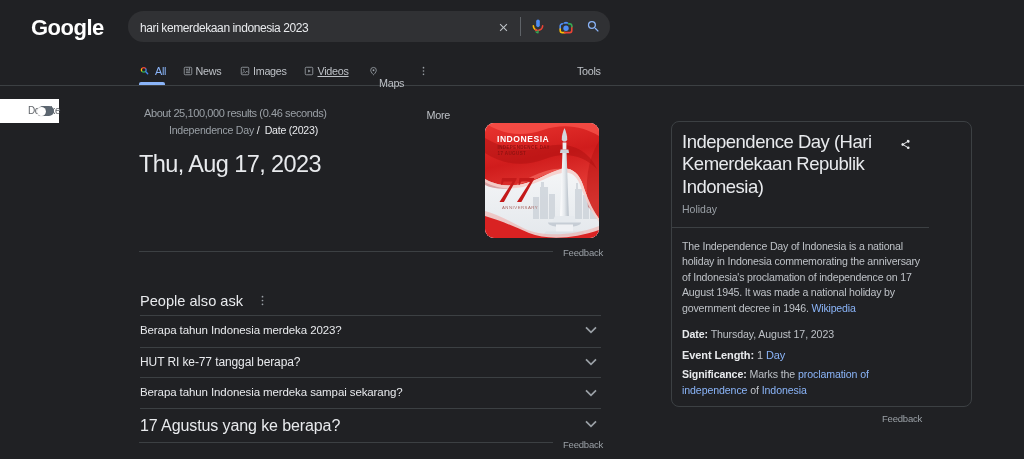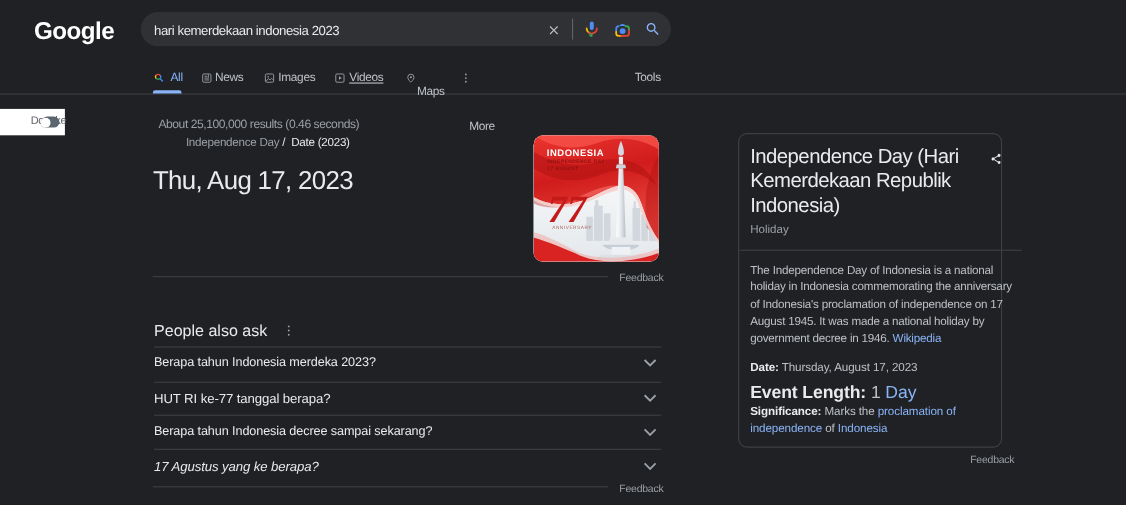--- a/index.html
+++ b/index.html
@@ -187,39 +187,39 @@
   <div class="abs" style="left:140px; top:323.7px; font-size:11.5px; letter-spacing:-0.1px; color:#e8eaed;">Berapa tahun Indonesia merdeka 2023?</div>
   <svg class="abs" style="left:585px; top:326px;" width="12" height="8" viewBox="0 0 12 8" fill="none" stroke="#9aa0a6" stroke-width="1.7">
       <path d="M1 1.3l5 5 5-5"></path>
     </svg>
   <div class="abs" style="left:140px; top:346.5px; width:461px; height:1px; background:#3c4043;"></div>
   <div class="abs" style="left:140px; top:355.3px; font-size:12px; letter-spacing:-0.1px; color:#e8eaed;">HUT RI ke-77 tanggal berapa?</div>
   <svg class="abs" style="left:585px; top:358px;" width="12" height="8" viewBox="0 0 12 8" fill="none" stroke="#9aa0a6" stroke-width="1.7">
       <path d="M1 1.3l5 5 5-5"></path>
     </svg>
   <div class="abs" style="left:140px; top:377px; width:461px; height:1px; background:#3c4043;"></div>
-  <div class="abs" style="left:140px; top:385.7px; font-size:11.5px; letter-spacing:-0.1px; color:#e8eaed;">Berapa tahun Indonesia decree sampai sekarang?</div>
+  <div class="abs" style="left:140px; top:385.7px; font-size:11.5px; letter-spacing:-0.1px; color:#e8eaed;">Berapa tahun Indonesia merdeka sampai sekarang?</div>
   <svg class="abs" style="left:585px; top:388.5px;" width="12" height="8" viewBox="0 0 12 8" fill="none" stroke="#9aa0a6" stroke-width="1.7">
       <path d="M1 1.3l5 5 5-5"></path>
     </svg>
   <div class="abs" style="left:140px; top:408px; width:461px; height:1px; background:#3c4043;"></div>
-  <div class="abs" style="left:140px; top:416.6px; font-size:12px; letter-spacing:-0.1px; color:#e8eaed;font-style:italic;">17 Agustus yang ke berapa?</div>
+  <div class="abs" style="left:140px; top:416.6px; font-size:16px; letter-spacing:-0.1px; color:#e8eaed;">17 Agustus yang ke berapa?</div>
   <svg class="abs" style="left:585px; top:419.5px;" width="12" height="8" viewBox="0 0 12 8" fill="none" stroke="#9aa0a6" stroke-width="1.7">
       <path d="M1 1.3l5 5 5-5"></path>
     </svg>
   <div class="abs" style="left:139px; top:442px; width:414px; height:1px; background:#3c4043;"></div>
   <div class="abs" style="left:563px; top:438.5px; font-size:9.5px; letter-spacing:-0.2px; color:#9aa0a6;">Feedback</div>
 
-  <div class="abs" style="left:671px; top:121px; width:240px; height:286px; border:1px solid #3c4043; border-radius:8px;">
+  <div class="abs" style="left:671px; top:121px; width:301px; height:286px; border:1px solid #3c4043; border-radius:8px;">
     <div class="abs" style="left:10px; top:9px; width:230px; font-size:18.5px; letter-spacing:-0.5px; line-height:22.4px; color:#e8eaed;">Independence Day (Hari<br>Kemerdekaan Republik<br>Indonesia)</div>
     <svg class="abs" style="left:228px; top:17px;" width="11" height="11" viewBox="0 0 24 24" fill="#e8eaed">
         <path d="M18 16.1a2.9 2.9 0 0 0-1.96.77l-7.12-4.15c.05-.23.08-.47.08-.72s-.03-.49-.08-.72l7.05-4.11A2.99 2.99 0 1 0 15 5c0 .24.04.47.09.7L8.04 9.81a3 3 0 1 0 0 4.38l7.12 4.16c-.05.21-.08.43-.08.65a2.92 2.92 0 1 0 2.92-2.9z"></path>
       </svg>
     <div class="abs" style="left:10px; top:81px; font-size:10.5px; color:#9aa0a6;">Holiday</div>
     <div class="abs" style="left:0; top:104.6px; width:257px; height:1px; background:#3c4043;"></div>
     <div class="abs" style="left:10px; top:116.7px; width:245px; font-size:10.6px; letter-spacing:-0.2px; line-height:15.6px; color:#bdc1c6;">The Independence Day of Indonesia is a national<br>holiday in Indonesia commemorating the anniversary<br>of Indonesia's proclamation of independence on 17<br>August 1945. It was made a national holiday by<br>government decree in 1946. <span class="blue">Wikipedia</span></div>
     <div class="abs" style="left:10px; top:206px; font-size:10.6px; letter-spacing:-0.1px; color:#bdc1c6;"><b style="color:#e8eaed;">Date:</b> Thursday, August 17, 2023</div>
-    <div class="abs" style="left:10px; top:227px; font-size:16px; letter-spacing:-0.1px; color:#bdc1c6;"><b style="color:#e8eaed;">Event Length:</b> 1 <span class="blue">Day</span></div>
+    <div class="abs" style="left:10px; top:227px; font-size:11px; letter-spacing:-0.1px; color:#bdc1c6;"><b style="color:#e8eaed;">Event Length:</b> 1 <span class="blue">Day</span></div>
     <div class="abs" style="left:10px; top:245px; width:245px; font-size:10.6px; letter-spacing:-0.1px; line-height:15.6px; color:#bdc1c6;"><b style="color:#e8eaed;">Significance:</b> Marks the <span class="blue">proclamation of<br>independence</span> of <span class="blue">Indonesia</span></div>
   </div>
   <div class="abs" style="left:882px; top:412.8px; font-size:9.5px; letter-spacing:-0.2px; color:#9aa0a6;">Feedback</div>
 
 </div>
 
 </body></html>

